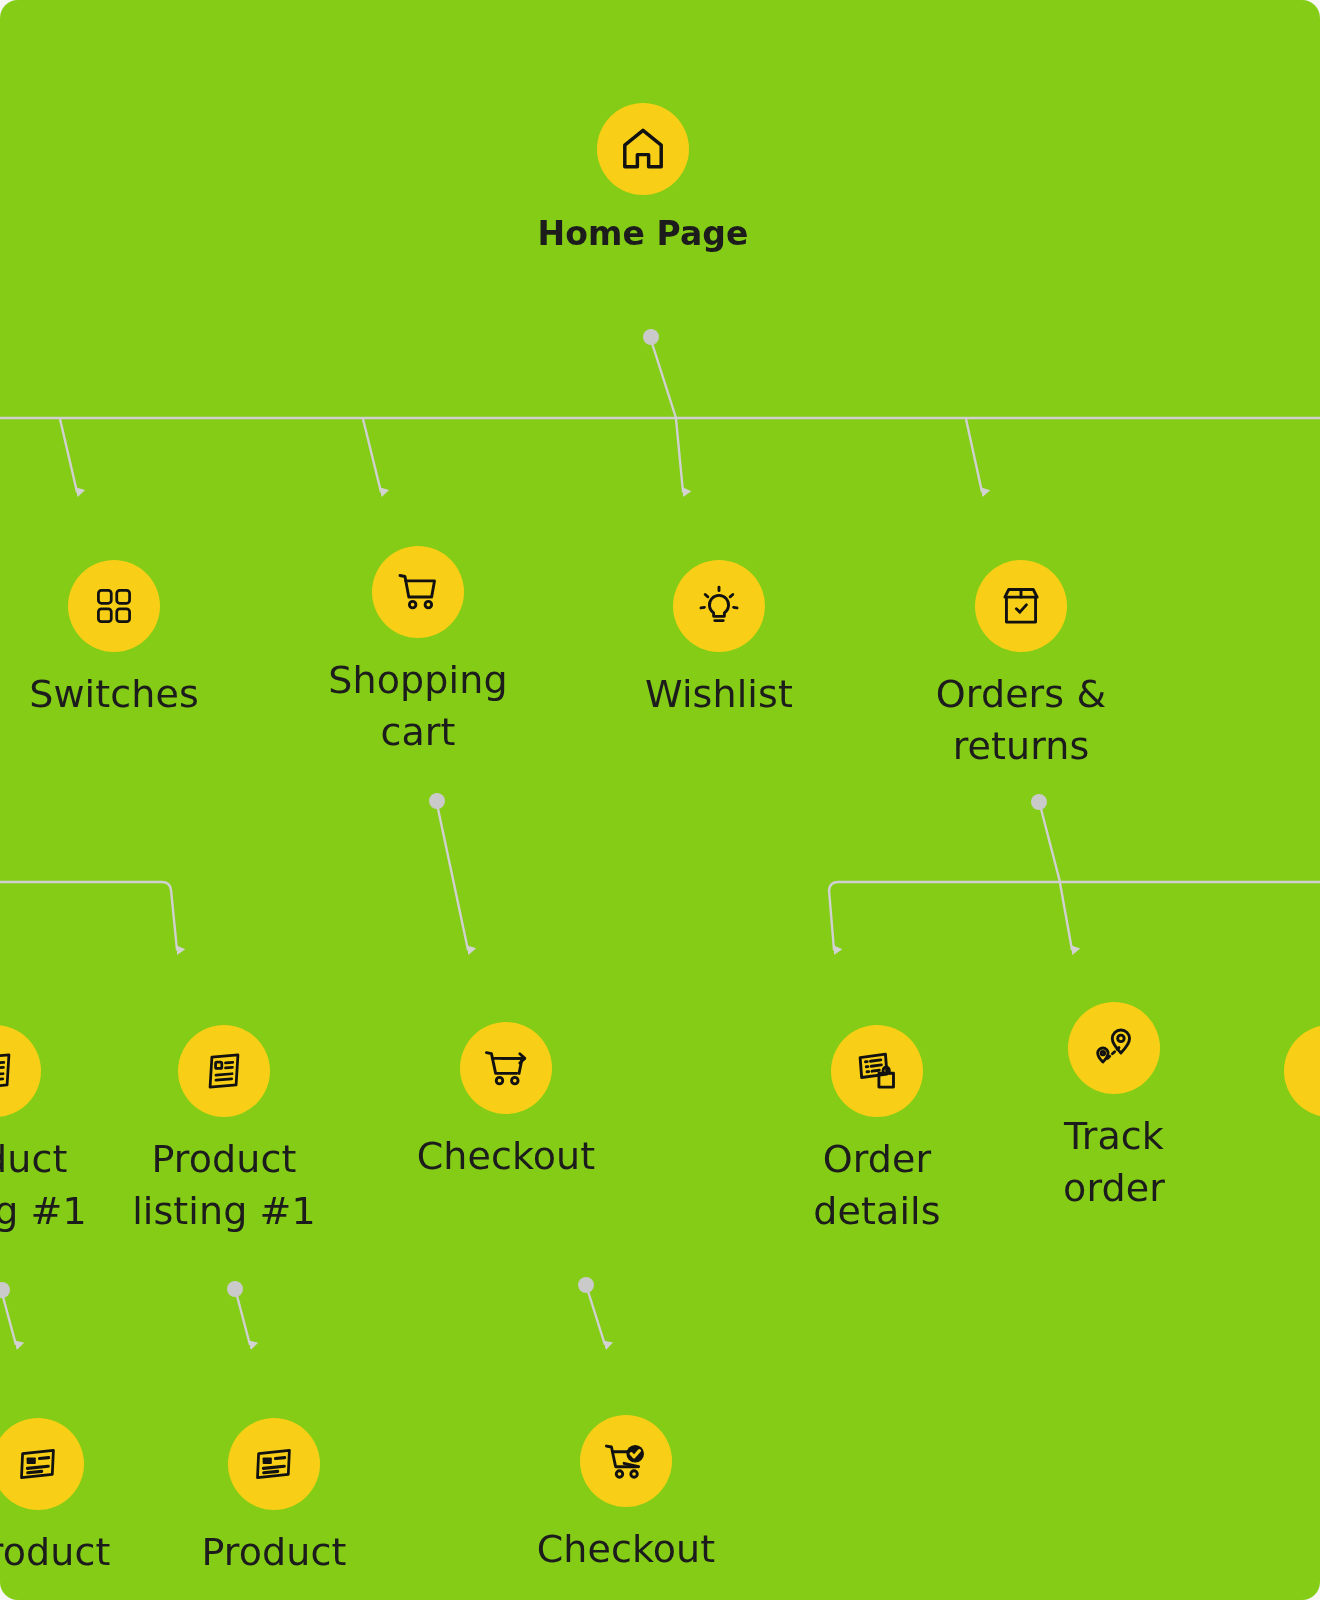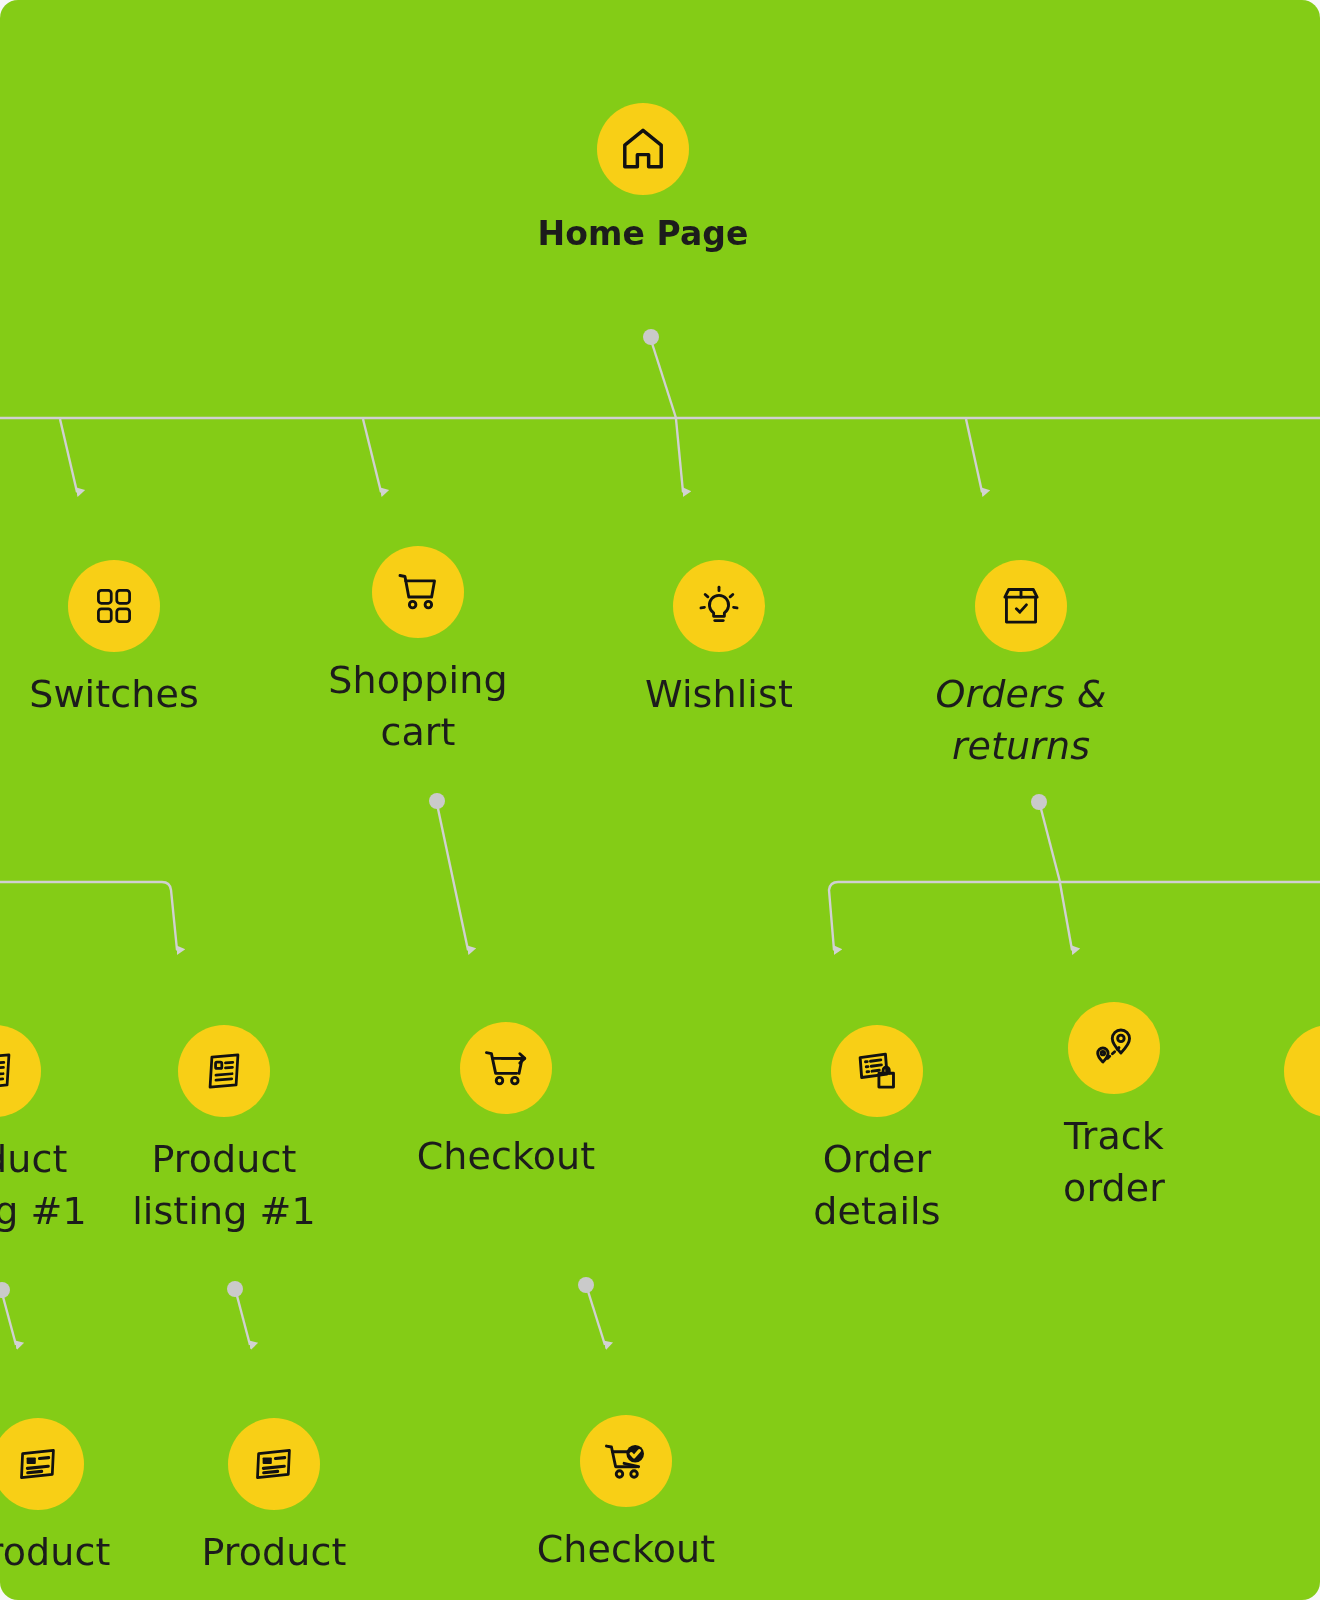--- a/index.html
+++ b/index.html
@@ -149,21 +149,21 @@
         <path d="M12 2.2 L12 4.0"></path>
         <path d="M19.2 6.0 L17.8 7.2"></path>
         <path d="M21.4 13.0 L19.6 12.7"></path>
         <path d="M4.8 6.0 L6.2 7.2"></path>
         <path d="M2.6 13.0 L4.4 12.7"></path>
       </svg>
     </div>
     <div class="node-label">Wishlist</div>
   </div>
 
-  <div class="node" style="left:1021px; top:560px;font-style:italic;">
+  <div class="node" style="left:1021px; top:560px;">
     <div class="node-circle">
       <svg width="46" height="46" viewBox="0 0 24 24" fill="none" stroke="#111" stroke-width="1.5" stroke-linecap="round" stroke-linejoin="round">
         <path d="M3.6 7.4 L5.6 3.4 L18.4 3.4 L20.4 7.4 Z"></path>
         <path d="M4.4 7.4 L4.4 20.4 L19.6 20.4 L19.6 7.4"></path>
         <path d="M12 3.4 L12 7.4"></path>
         <path d="M9.6 13.4 L11.4 15.2 L14.8 11.4"></path>
       </svg>
     </div>
     <div class="node-label">Orders &amp;
 returns</div>

